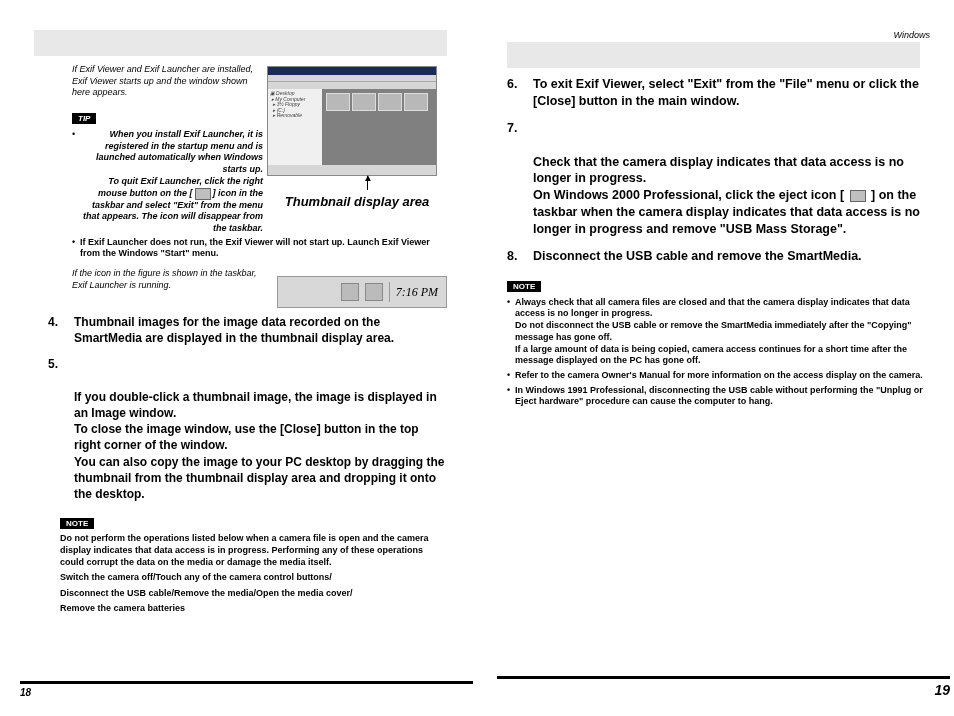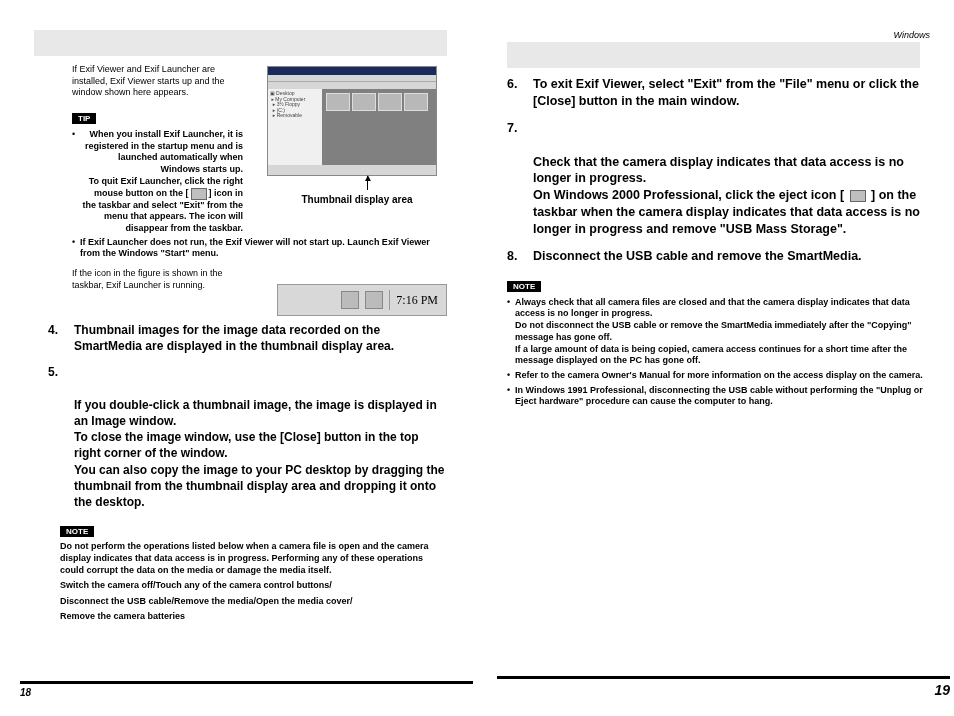--- a/index.html
+++ b/index.html
@@ -29,21 +29,21 @@
   .header-box {
     background: #e8e8e8;
     height: 26px;
     margin-bottom: 8px;
     margin-left: 14px;
   }
   .page-right-header-wrap { text-align: right; font-size: 9px; font-style: italic; margin-bottom: 2px; padding-right: 4px;}
   .page-right .header-box { margin-left: 0; margin-right: 14px; }
   .small { font-size: 9px; line-height: 1.3; }
   .indent { margin-left: 44px; }
-  .figure-row { display: flex; gap: 24px; }
+  .figure-row { display: flex; gap: 4px; font-style: italic; }
   .figure-col { flex: 1; }
   .thumb-area {
     width: 170px;
     height: 110px;
     position: relative;
     margin-top: 2px;
   }
   .thumb-frame {
     width: 100%; height: 100%;
     background: #7a7a7a;
@@ -51,21 +51,21 @@
     box-sizing: border-box;
     position: relative;
   }
   .thumb-titlebar { position:absolute; top:0; left:0; right:0; height:8px; background:#1a2a5a;}
   .thumb-menubar { position:absolute; top:8px; left:0; right:0; height:6px; background:#d6d6d6;}
   .thumb-toolbar { position:absolute; top:14px; left:0; right:0; height:8px; background:#d6d6d6; border-top:1px solid #aaa;}
   .thumb-sidebar { position:absolute; top:22px; left:0; width:54px; bottom:10px; background:#f0f0f0;}
   .thumb-main { position:absolute; top:22px; left:54px; right:0; bottom:10px; background:#808080;}
   .thumb-status { position:absolute; bottom:0; left:0; right:0; height:10px; background:#d6d6d6;}
   .thumb-img { position:absolute; width:22px; height:16px; background:#b8b8b8; border:1px solid #ddd; top:4px;}
-  .thumb-caption { text-align:center; font-weight:bold; font-size:10px; margin-top:18px; }
+  .thumb-caption { text-align:center; font-weight:bold; font-size:13px; margin-top:18px; }
   .arrow-line { position:absolute; width:1px; background:#000; }
   .tip-box, .note-box {
     background:#000; color:#fff; font-size:8px; font-weight:bold;
     padding:1px 6px; display:inline-block; margin-bottom:3px;
   }
   .bullet-list { font-size:9px; padding-left:10px; margin:2px 0 6px 0; }
   .bullet-list li { margin-bottom:3px; list-style:none; position:relative; padding-left:8px; line-height:1.3;}
   .bullet-list li::before { content:"•"; position:absolute; left:0; }
   .bold { font-weight:bold; }
   .ol-main { list-style:none; padding:0; margin:6px 0 0 0; counter-reset: item; }
@@ -75,21 +75,21 @@
   .footer-left, .footer-right {
     position:absolute; bottom:18px; left:20px; right:4px;
     border-top:3px solid #000; padding-top:0;
   }
   .footer-left .pn { font-style:italic; font-weight:bold; font-size:10px; margin-top:3px;}
   .footer-right .pn { font-style:italic; font-weight:bold; font-size:14px; text-align:right; margin-top:3px;}
   .taskbar-fig {
     width:170px; height:32px; background:#d8d8d8; border:1px solid #999;
     display:flex; align-items:center; justify-content:flex-end;
     font-size:12px; font-family:"Times New Roman",serif; padding-right:8px;
-    box-sizing:border-box; gap:6px; margin-top:16px;
+    box-sizing:border-box; gap:6px; margin-top:8px;
   }
   .tray-icon { width:16px; height:16px; background:#bbb; border:1px solid #888;}
   .inline-icon {
     display:inline-block; width:14px; height:10px; background:#bfbfbf;
     border:1px solid #666; vertical-align:middle; margin:0 2px;
   }
   .note-body { font-size:9px; font-weight:bold; line-height:1.35; margin-left:0;}
   .left-tips  { margin-left:40px; margin-right:0; }
   .page-right .ol-main > li { font-size:12.5px; }
   .sidetree { position:absolute; top:2px; left:2px; right:2px; font-size:5px; line-height:1.1; color:#444;}

